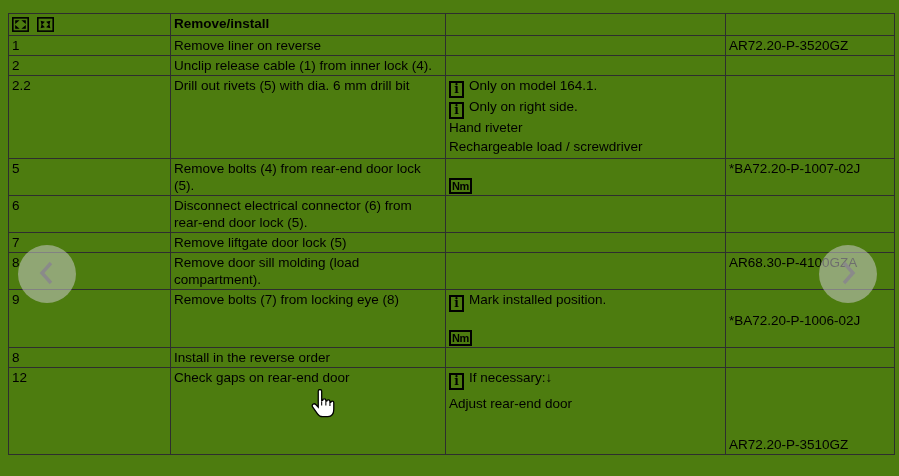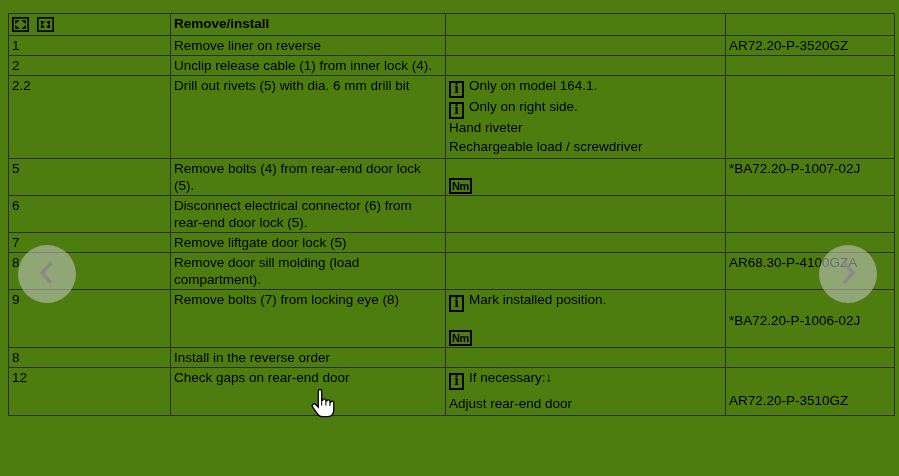--- a/index.html
+++ b/index.html
@@ -12,21 +12,21 @@
   .ibox{display:inline-block;width:11px;height:13px;border:2px solid #000;text-align:center;
         font-family:"DejaVu Serif",serif;font-weight:bold;font-size:12px;line-height:13px;
         margin-right:5px;vertical-align:-3px;}
   
   .nmbox{display:inline-block;border:2px solid #000;font-weight:bold;font-size:11px;line-height:12px;
          padding:0 1px;margin-top:18px;letter-spacing:-0.5px;}
   .iline{min-height:19px;}
   .iline.gap{margin-top:5px;}
   .ref{white-space:nowrap;}
   .ref-l2{padding-top:21px;}
-  .ref-l2b{padding-top:23px;}
+  .ref-l2b{padding-top:23px;margin-top:44px;}
   .secicons{display:inline-block;margin-top:2px;}
   .secicons svg{margin-right:4px;vertical-align:top;}
   
   .navcircle{position:absolute;top:245px;width:58px;height:58px;border-radius:50%;
              background:rgba(201,201,201,0.55);display:flex;align-items:center;justify-content:center;z-index:5;}
   .navcircle.left{left:18px;}
   .navcircle.right{left:819px;}
   .cursor{position:absolute;left:309px;top:389px;z-index:9;}
 </style>
 </head>

